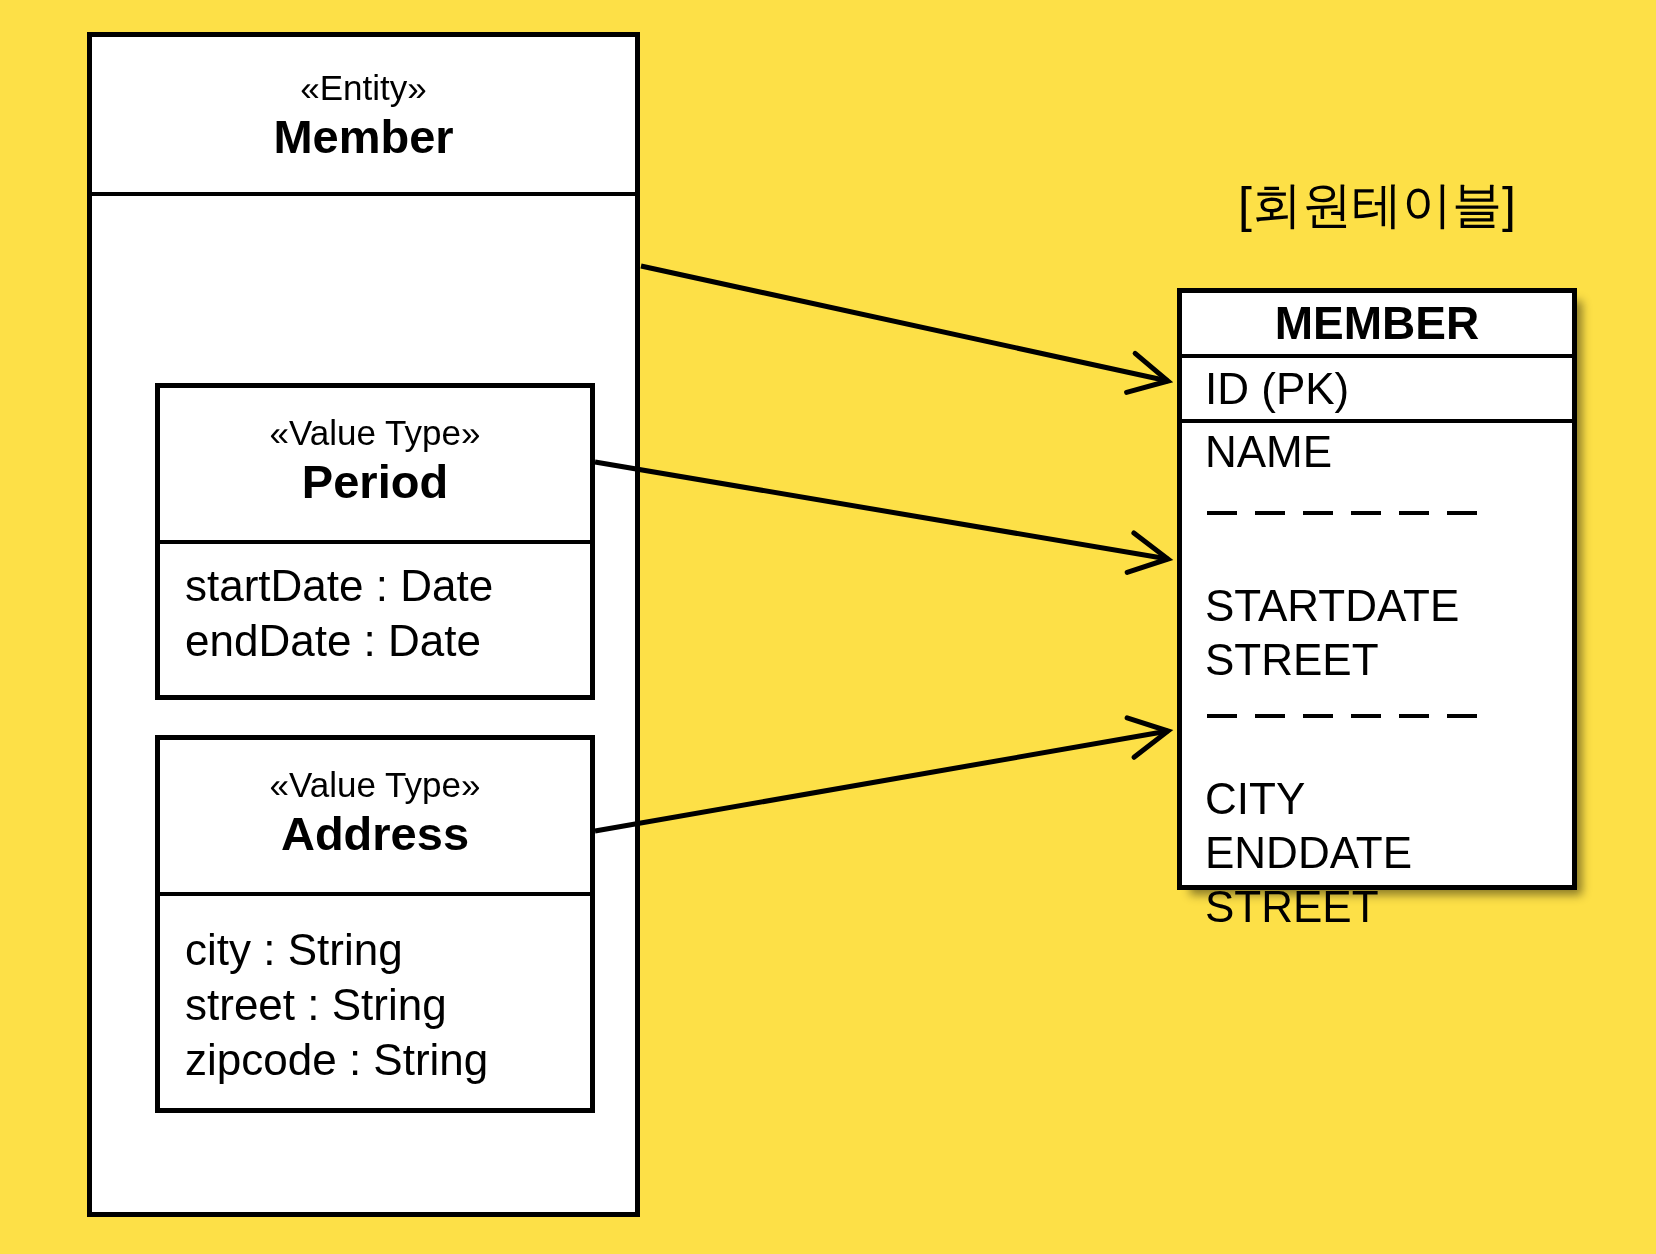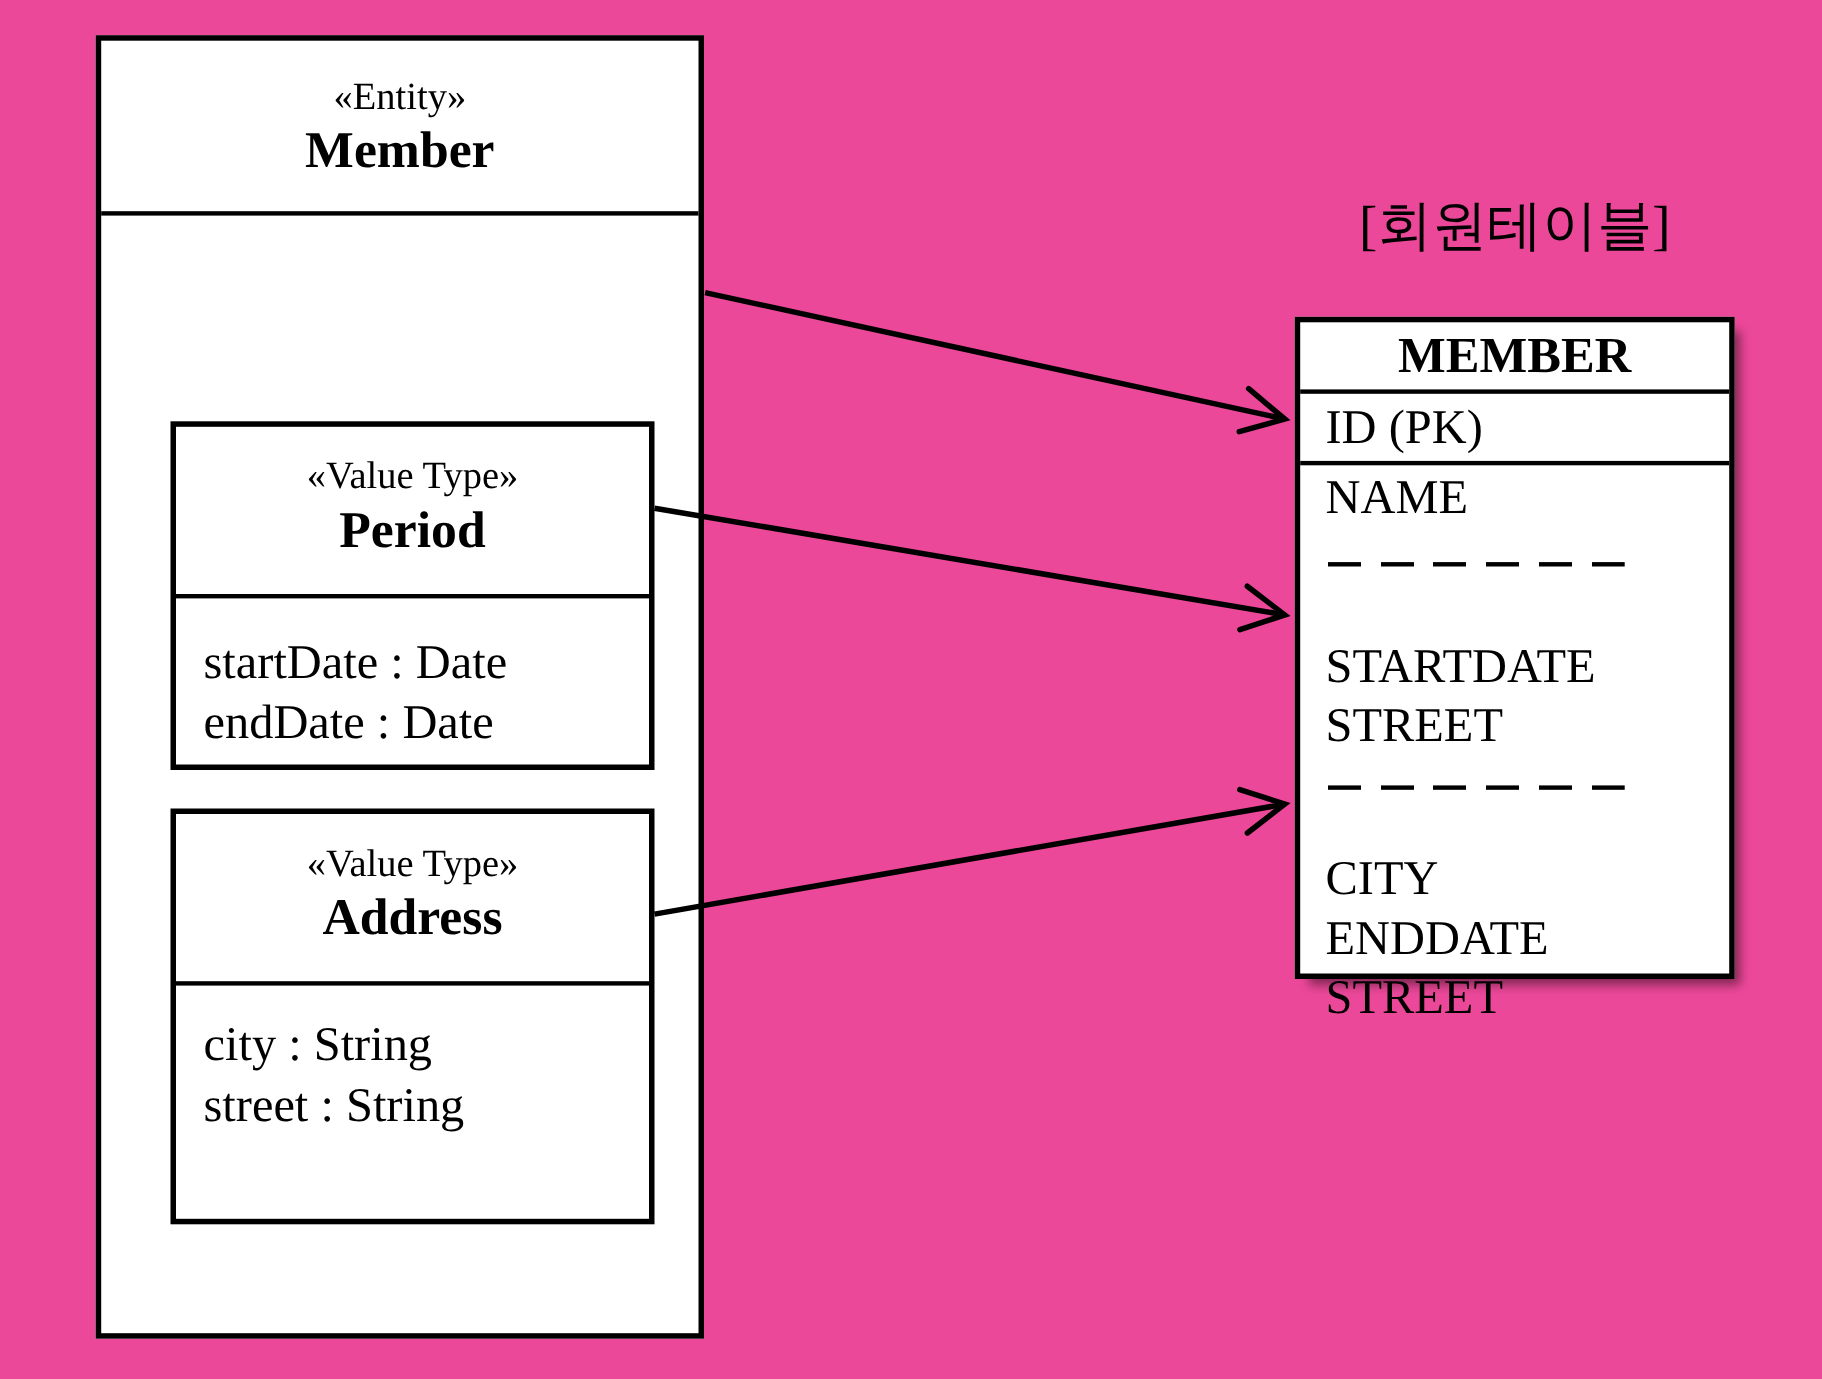--- a/index.html
+++ b/index.html
@@ -4,23 +4,23 @@
 <style>
   html, body {
     margin: 0;
     padding: 0;
     background: #ffffff;
   }
   #canvas {
     position: relative;
     width: 1656px;
     height: 1254px;
-    background: #ec4899;
+    background: #fde047;
     overflow: hidden;
-    font-family: Liberation Serif, serif;
+    font-family: Liberation Sans, sans-serif;
     color: #000000;
   }
   .box {
     position: absolute;
     box-sizing: border-box;
     border: 5px solid #000000;
     background: #ffffff;
   }
   .box-header {
     box-sizing: border-box;
@@ -48,21 +48,21 @@
   }
 
   
   #member-box { left: 87px; top: 32px; width: 553px; height: 1185px; }
   #member-box .box-header { height: 159px; padding-top: 30px; }
   #member-box .fields { padding-top: 16px; }
 
   
   #period-box { left: 155px; top: 383px; width: 440px; height: 317px; }
   #period-box .box-header { height: 156px; padding-top: 24px; }
-  #period-box .fields { padding-top: 30px; }
+  #period-box .fields { padding-top: 14px; }
 
   
   #address-box { left: 155px; top: 735px; width: 440px; height: 378px; }
   #address-box .box-header { height: 156px; padding-top: 24px; }
   #address-box .fields { padding-top: 26px; }
 
   
   #table-title {
     position: absolute;
     left: 1147px;
@@ -149,20 +149,21 @@
   </div>
 
   <div class="box" id="address-box">
     <div class="box-header">
       <div class="stereotype">«Value Type»</div>
       <div class="type-name">Address</div>
     </div>
     <div class="fields">
       <div class="field">city : String</div>
       <div class="field">street : String</div>
+      <div class="field">zipcode : String</div>
     </div>
   </div>
 
   <div id="table-title">[회원테이블]</div>
 
   <div class="box" id="table-box">
     <div class="tbl-header">MEMBER</div>
     <div class="tbl-pk">ID (PK)</div>
     <div class="tbl-body">
       <div class="tbl-row">NAME</div>

